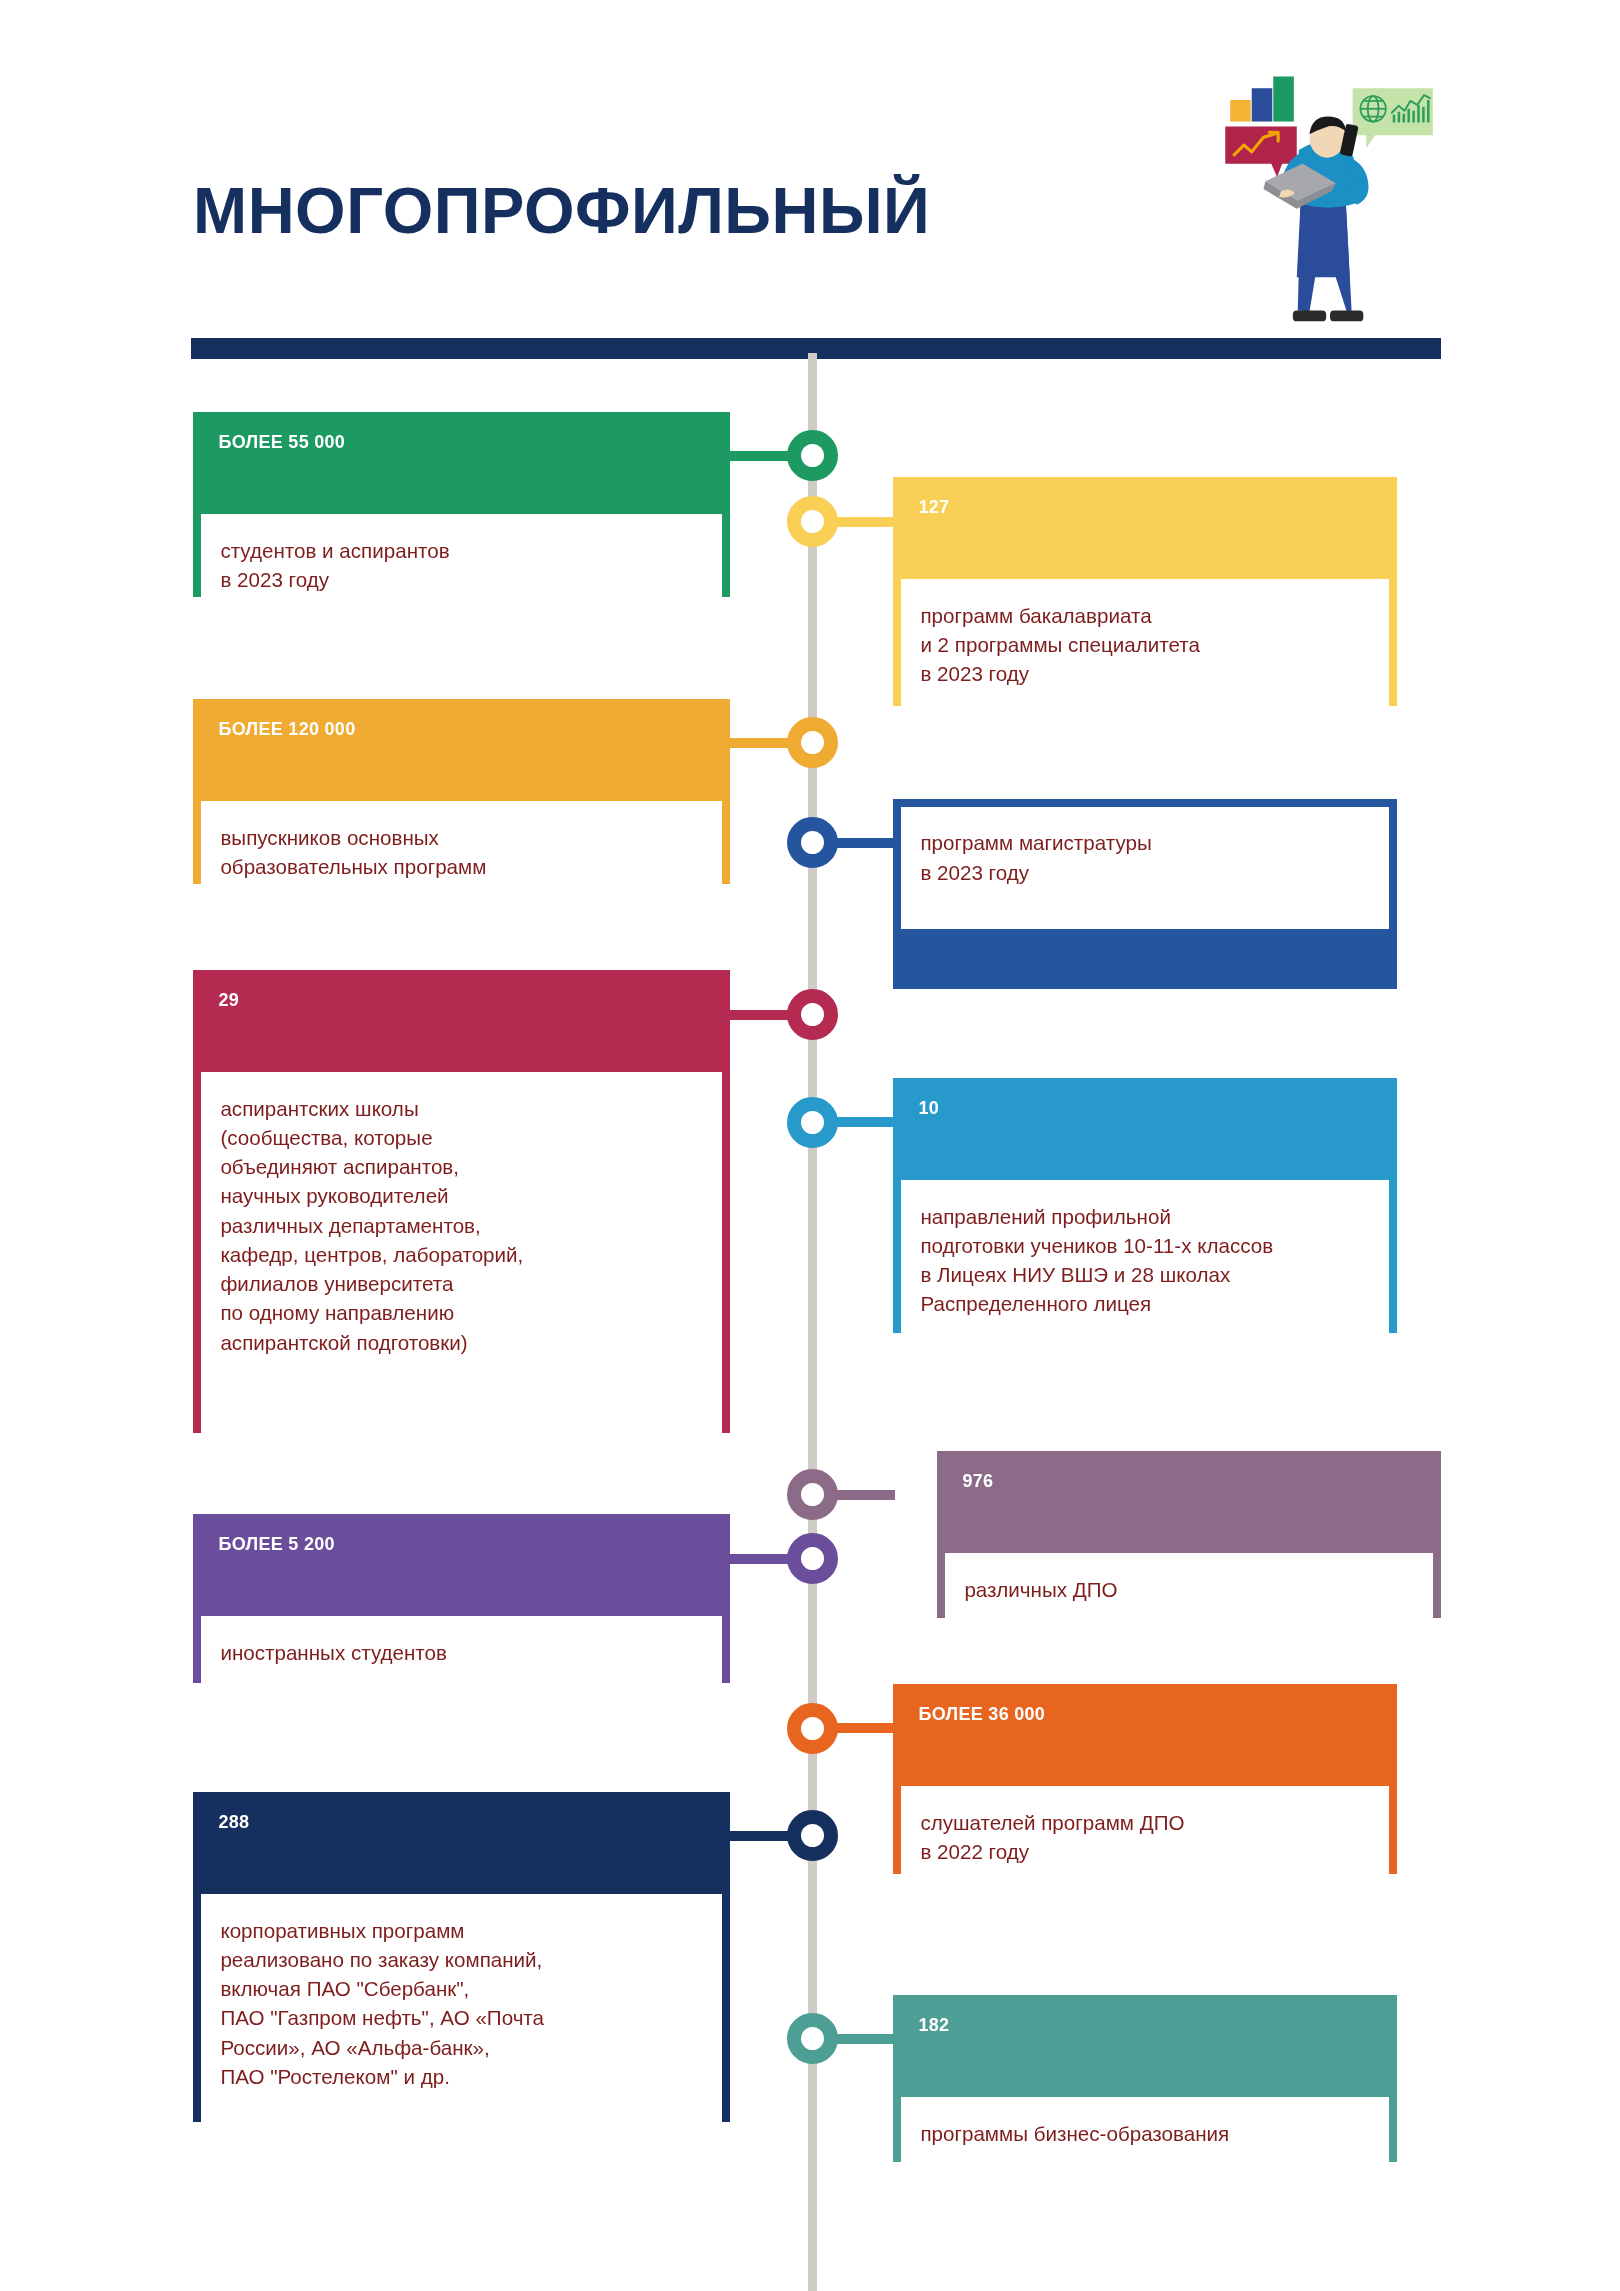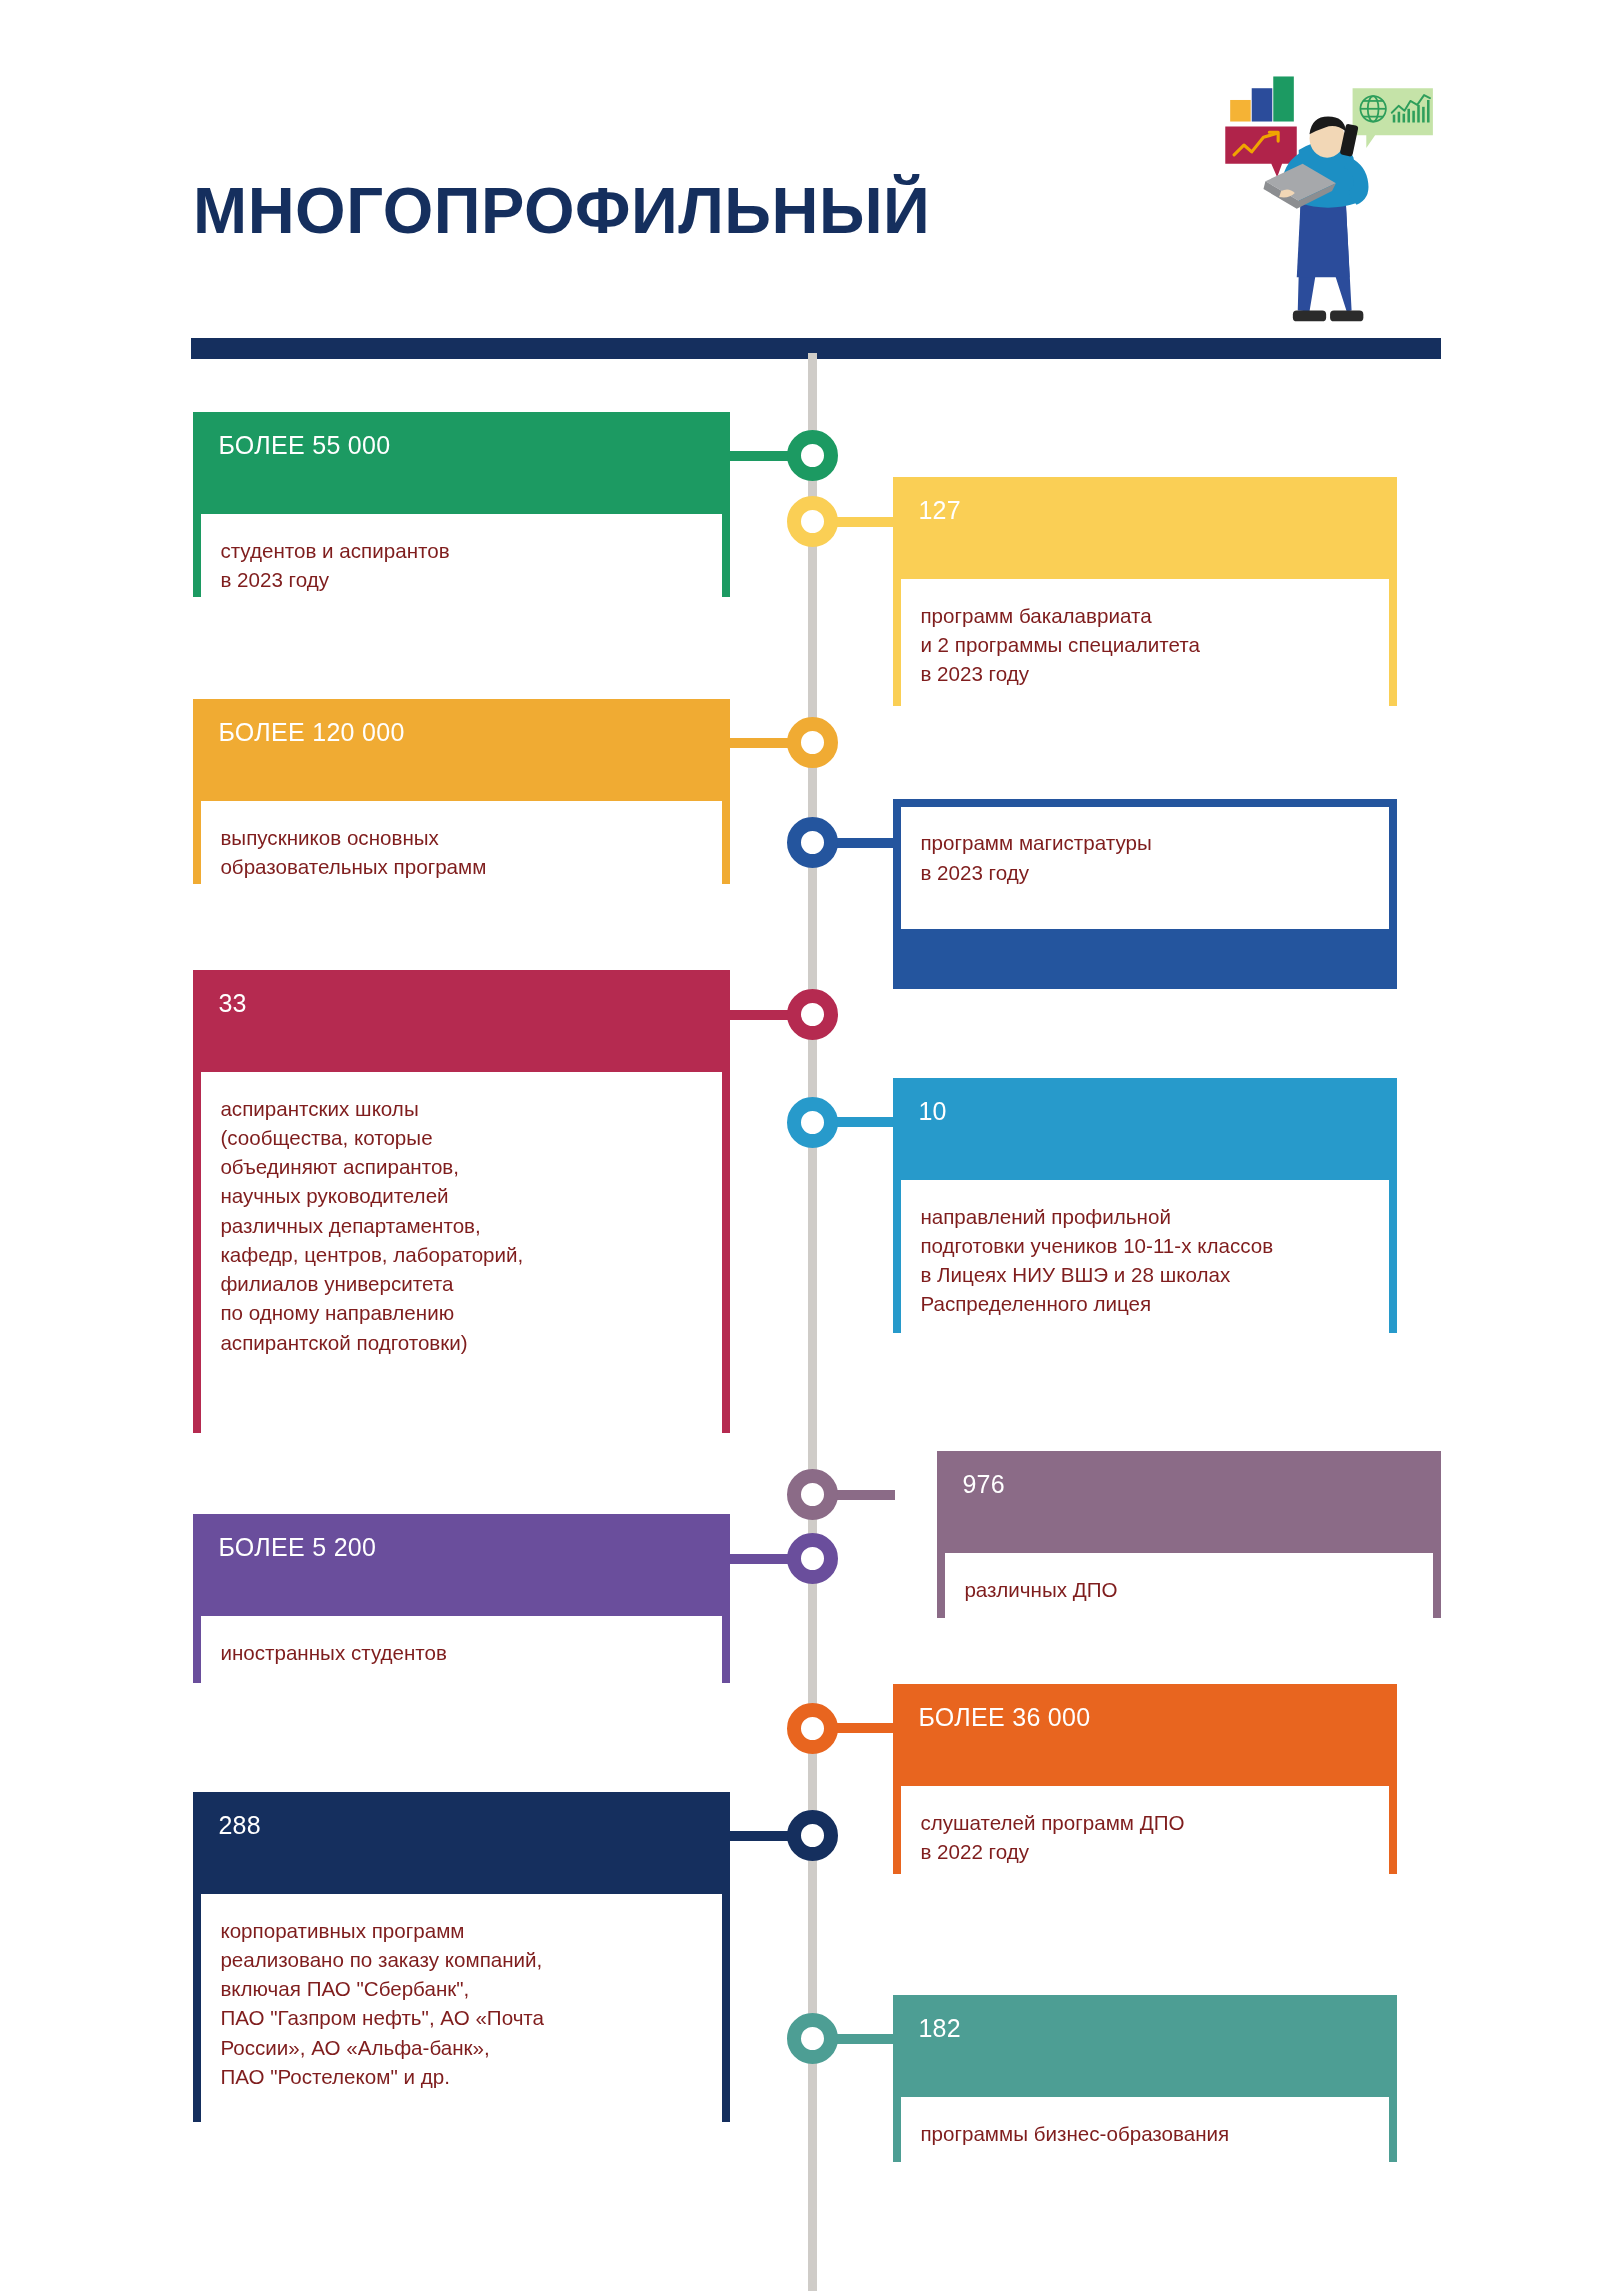--- a/index.html
+++ b/index.html
@@ -60,22 +60,22 @@
     background: #CFCCC8;
   }
 
   
   .card {
     position: absolute;
     box-sizing: border-box;
     padding: 7.8px;
   }
   .card .card-head {
-    font-size: 25px;
-    font-weight: 400;
+    font-size: 18px;
+    font-weight: 700;
     color: #ffffff;
     letter-spacing: 0.3px;
     padding: 13.7px 17.6px 19.6px 17.6px;
     line-height: 1;
     white-space: nowrap;
   }
   .card .card-body {
     background: #ffffff;
     box-sizing: border-box;
     padding: 21.6px 19.6px 21.6px 19.6px;
@@ -201,21 +201,21 @@
       </div>
       <div class="connector" style="background: rgb(240, 171, 51); top: 738px; left: 730px; width: 62px;"></div>
       <div class="node" style="left: 787px; top: 717px; border-color: rgb(240, 171, 51);"></div>
       <div class="card right" style="top: 799px; background: rgb(36, 85, 158); height: 190px;">
         <div class="card-body" style="height: 122px;">программ магистратуры
 в 2023 году</div>
       </div>
       <div class="connector" style="background: rgb(36, 85, 158); top: 838px; left: 832px; width: 63px;"></div>
       <div class="node" style="left: 787px; top: 817px; border-color: rgb(36, 85, 158);"></div>
       <div class="card left" style="top: 970px; background: rgb(181, 42, 80); height: 463px;">
-        <div class="card-head" style="height: 61px;">33</div>
+        <div class="card-head" style="height: 61px;">29</div>
         <div class="card-body" style="height: 394px;">аспирантских школы
 (сообщества, которые
 объединяют аспирантов,
 научных руководителей
 различных департаментов,
 кафедр, центров, лабораторий,
 филиалов университета
 по одному направлению
 аспирантской подготовки)</div>
       </div>

